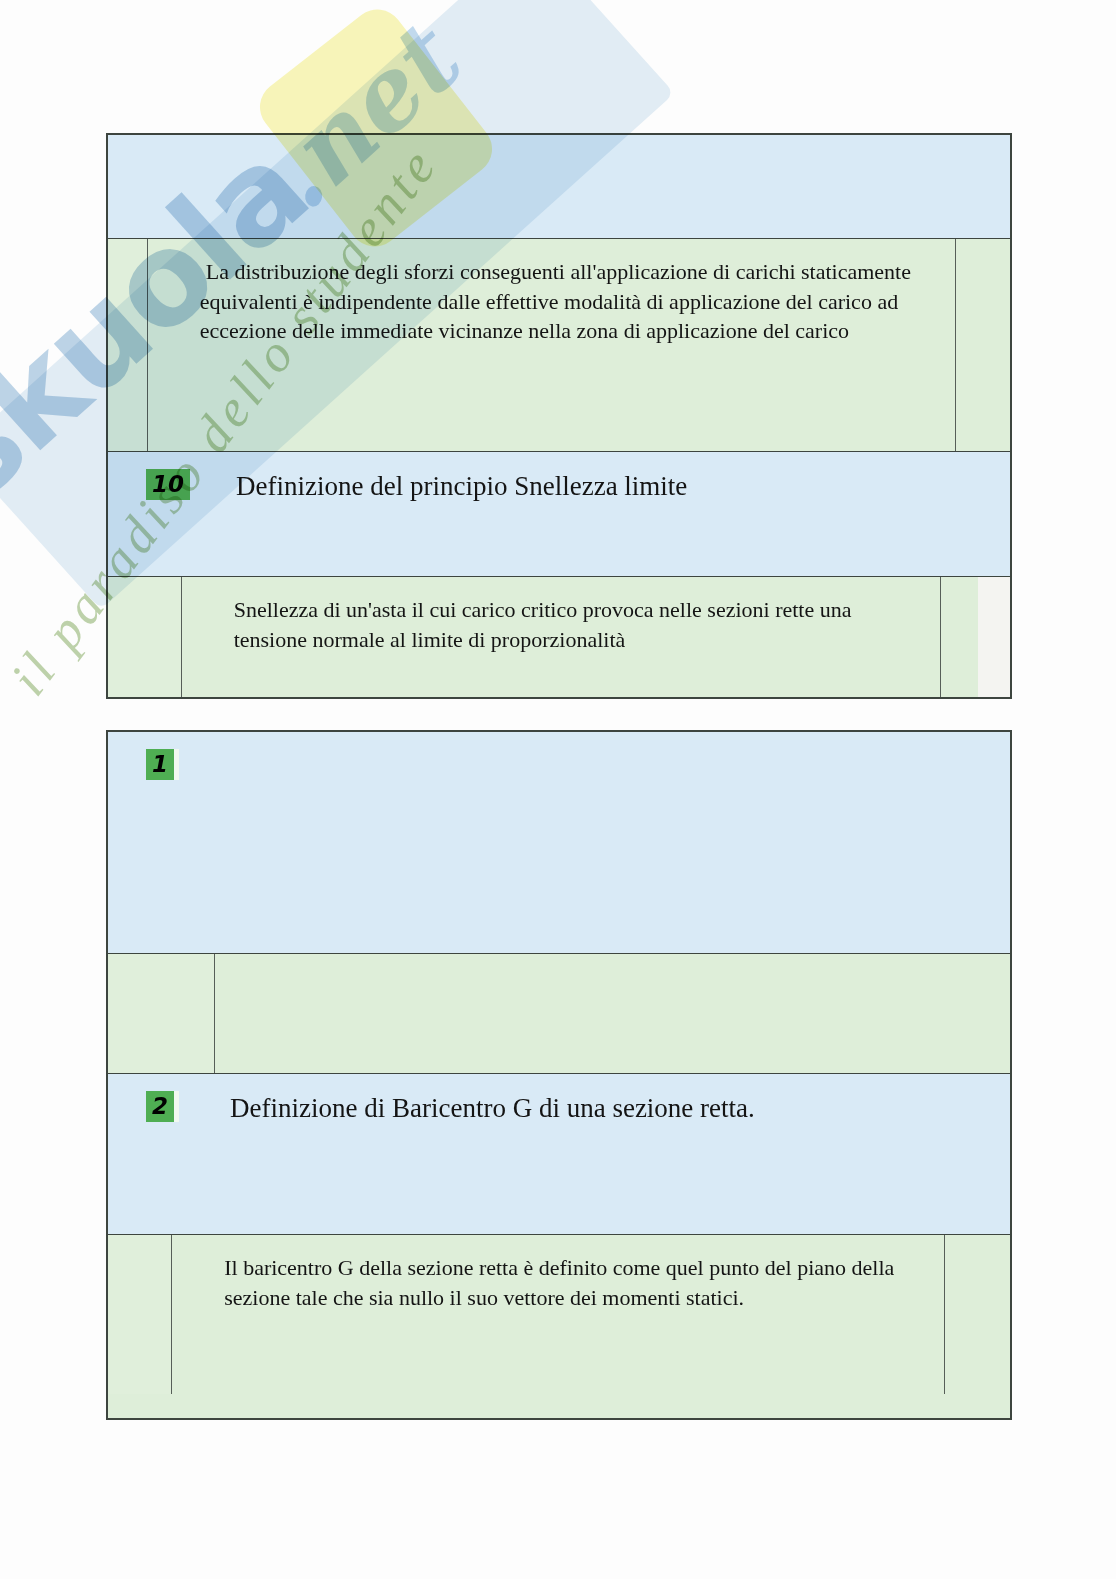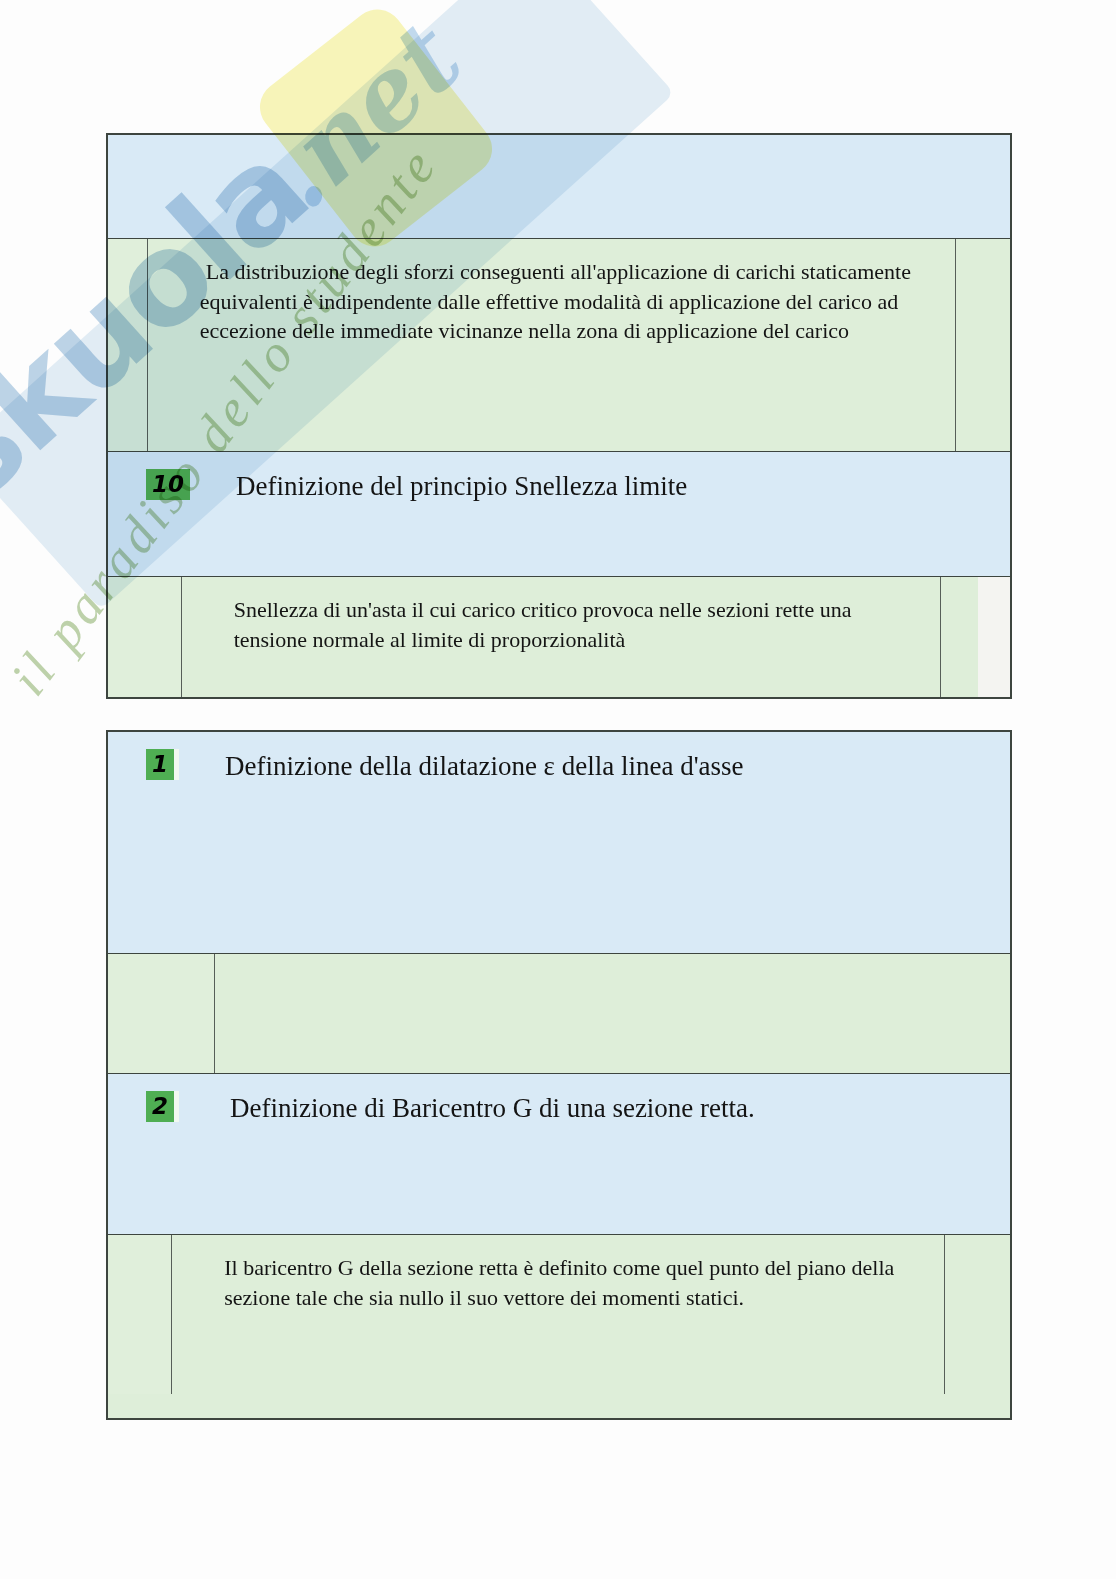--- a/index.html
+++ b/index.html
@@ -122,21 +122,20 @@
       <div class="cell main">
         <p>Snellezza di un'asta il cui carico critico provoca nelle sezioni rette una tensione normale al limite di proporzionalità</p>
       </div>
       <div class="cell side-right offwhite"></div>
     </div>
   </div>
 
   <div class="qa-table" id="table2">
     <div class="row question t2r1">
       <span class="q-badge notch">1</span>
-      <p class="q-text">Definizione della dilatazione ε della linea d'asse</p>
     </div>
 
     <div class="row answer t2r2">
       <div class="cell side-left"></div>
       <div class="cell side-right"></div>
     </div>
 
     <div class="row question t2r3">
       <span class="q-badge notch">2</span>
       <p class="q-text">Definizione di Baricentro G di una sezione retta.</p>

